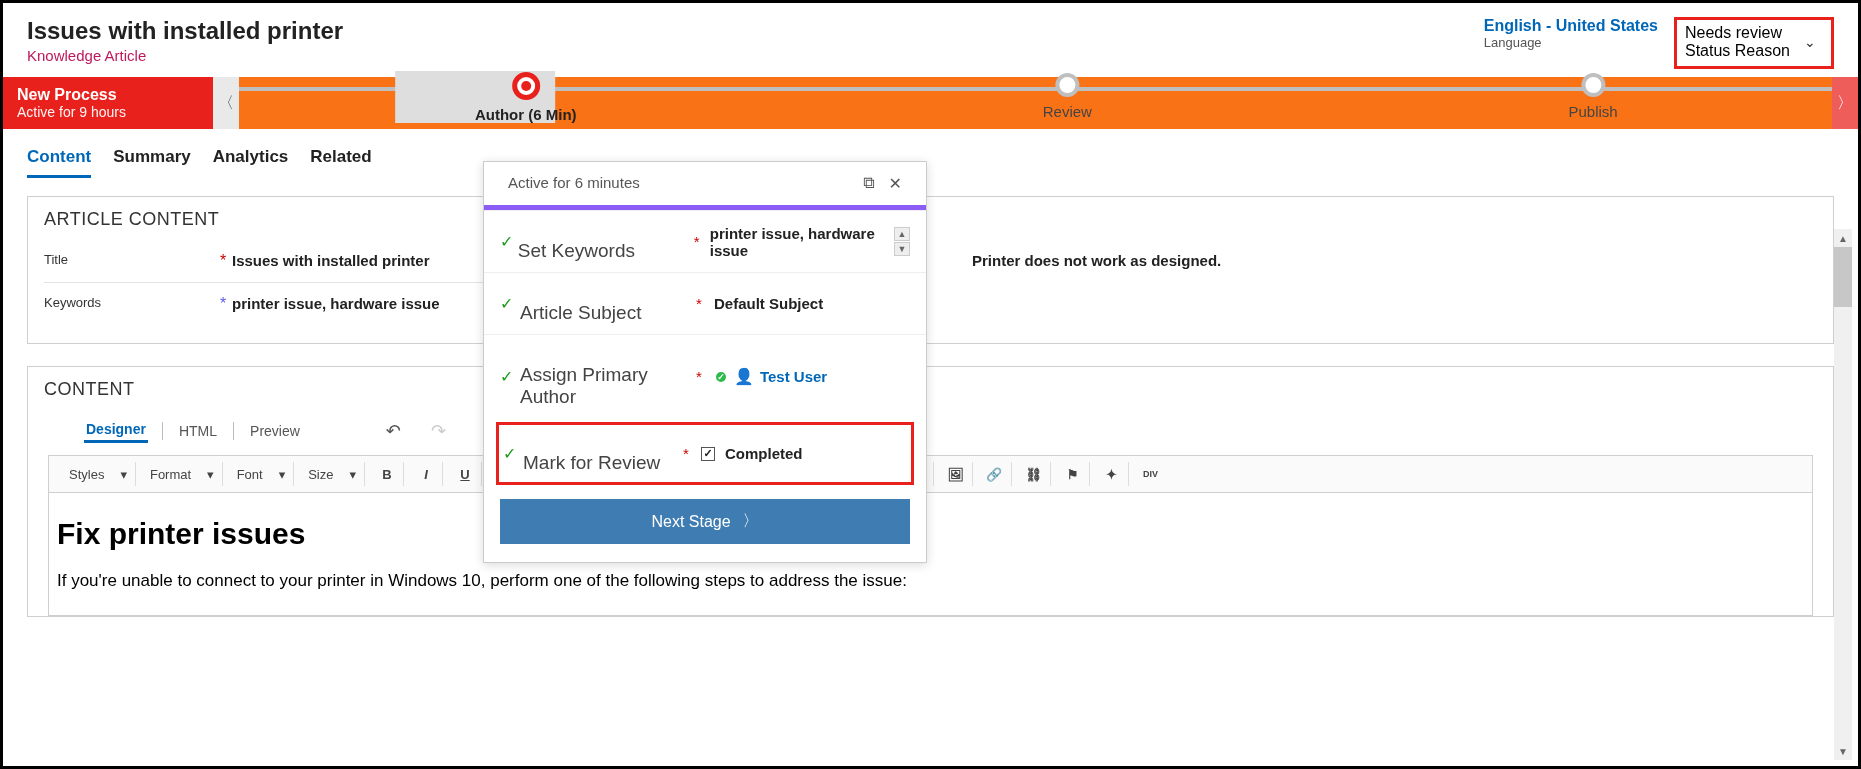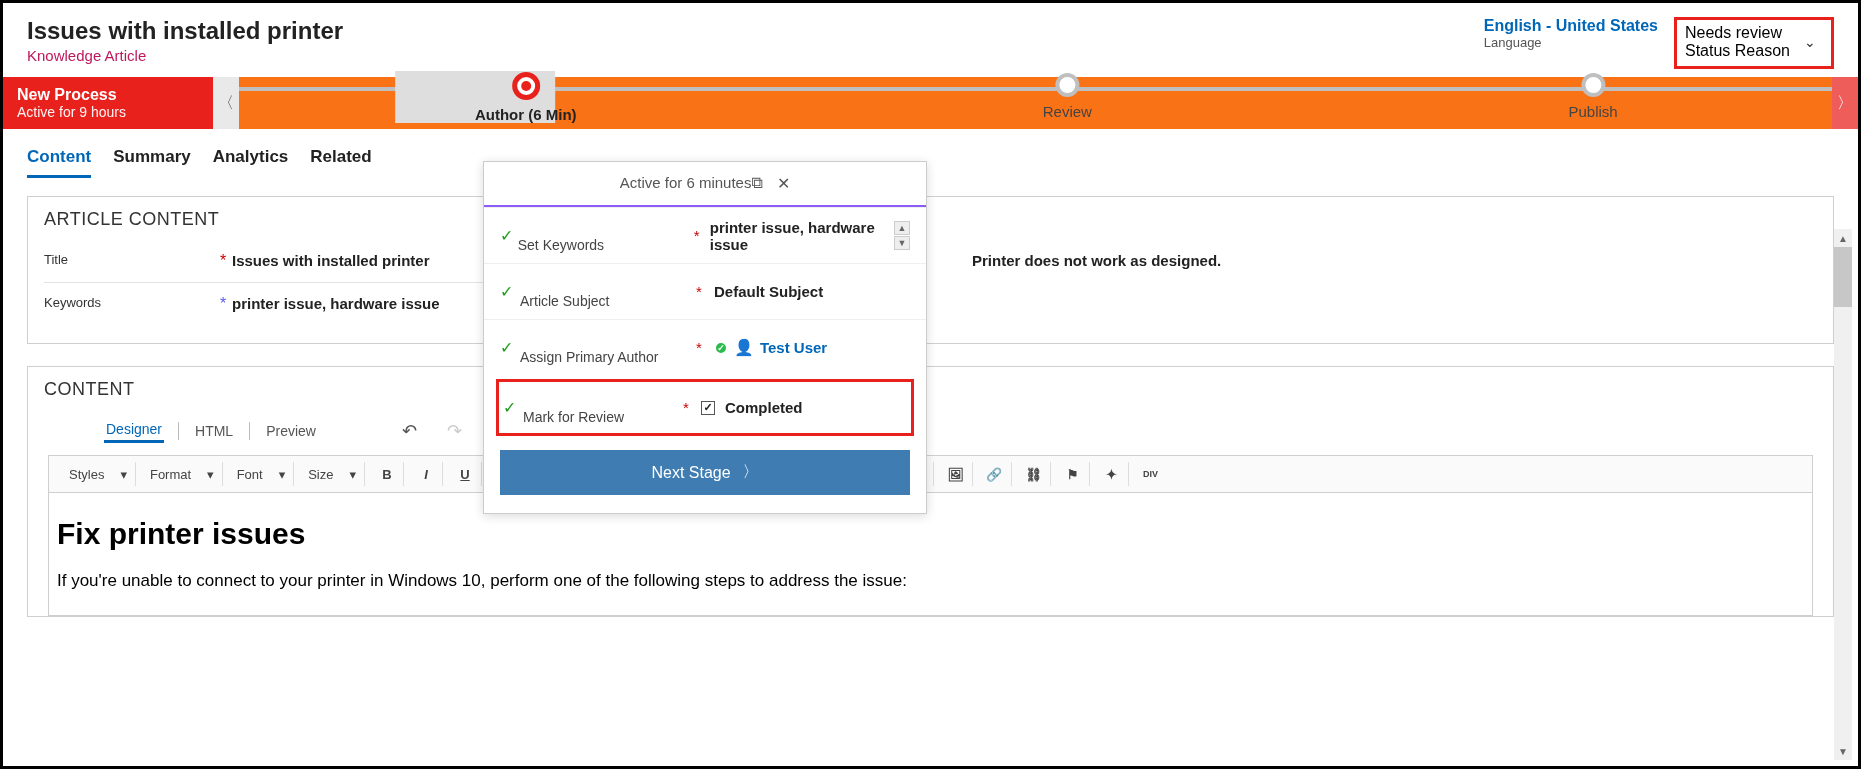--- a/index.html
+++ b/index.html
@@ -49,39 +49,39 @@
 .field .req.lock { color: #5a5af0; }
 .field .fval { font-size: 15px; font-weight: 700; color: #222; }
 .field-col2 { flex: 1; }
 .field-border { border-top:1px solid #e3e3e3; }
 
 
 .content-sec { margin: 22px 24px 0 24px; border:1px solid #cfcfcf; padding: 12px 16px 0 16px;}
 .content-sec .section-title{ margin-bottom:14px;}
 .editor-tabs { display: flex; align-items: center; gap: 14px; padding: 4px 40px 10px 40px;}
 .etab { font-size: 14px; color: #555; padding: 3px 2px; cursor:pointer;}
-.etab.active { color: #0067b8; border-bottom: 3px solid #0067b8; font-weight:400;margin-left:20px;}
+.etab.active { color: #0067b8; border-bottom: 3px solid #0067b8; font-weight:700;}
 .etab-sep { width:1px; height:18px; background:#bbb;}
 .undo-area { margin-left: 70px; display:flex; gap:30px; color:#555; font-size:18px;}
 .editor-toolbar { border:1px solid #cfcfcf; background:#fafafa; margin: 2px 4px 0 4px; padding: 6px 12px; display:flex; align-items:center; gap:6px; font-size:13px; color:#444;}
 .tb-btn { padding: 2px 8px; display:flex; align-items:center; gap:16px; cursor:pointer; border-right:1px solid #ddd; height:24px;}
 .tb-btn:last-child{border-right:none;}
 .tb-ico { width:16px; text-align:center; font-weight:700;}
 .editor-body { border:1px solid #cfcfcf; border-top:none; margin:0 4px; padding: 24px 8px; font-family: "Times New Roman", serif;}
 .editor-body h1 { font-size: 30px; font-weight: 700; margin-bottom: 20px;}
 .editor-body p { font-size: 17px; }
 
 
 .stage-popup { position: absolute; top: 158px; left: 480px; width: 444px; background: #fff; border: 1px solid #ccc; box-shadow: 0 2px 10px rgba(0,0,0,.15); z-index: 100; }
-.stage-popup .pop-head { display: flex; justify-content: center; padding: 12px 16px; border-bottom: 2px solid #8b5cf6; color: #555; font-size: 15px;}
+.stage-popup .pop-head { display: flex; justify-content: space-between; padding: 12px 24px; border-bottom: 5px solid #8b5cf6; color: #555; font-size: 15px;}
 .pop-head .icons { display:flex; gap:14px; color:#555; font-size:16px;}
 .pop-row { display: flex; align-items: center; padding: 10px 16px; border-top: 1px solid #eee; }
 .pop-row:first-of-type{border-top:none;}
 .pop-row .chk { color: #1a9a1a; font-size: 16px; width: 20px; }
-.pop-row .plabel { flex: 0 0 176px; font-size: 14px; color: #444; margin-top: 19px; }
+.pop-row .plabel { flex: 0 0 176px; font-size: 19px; color: #444; margin-top: 19px; }
 .pop-row .preq { color: #c00; width: 18px; font-size:15px;}
 .pop-row .pval { font-size: 15px; font-weight: 700; color: #222; display:flex; align-items:center; gap:6px;}
 .pop-row .pval.link { color: #0067b8; }
 .pop-row .scroll { margin-left: auto; display:flex; flex-direction:column; gap:1px;}
 .pop-row .scroll span{ width:16px;height:14px;background:#eee;border:1px solid #ccc;display:flex;align-items:center;justify-content:center;font-size:9px;color:#666;}
 .pop-row.boxed { border: 3px solid #e8211d; margin: 4px 12px; padding: 8px 4px; }
 .pop-btn { margin: 14px 16px 18px 16px; background: #3e7cb1; color:#fff; text-align:center; padding: 12px 0; font-size: 16px; cursor:pointer; display:flex; align-items:center; justify-content:center; gap:12px;}
 .badge-online{ width:14px;height:14px;border-radius:50%;background:#2bbb4a;border:2px solid #fff;display:inline-flex;align-items:center;justify-content:center;color:#fff;font-size:9px;}
 .person-ico{ color:#0067b8; font-size:16px;}
 .cb { width:14px;height:14px;border:1px solid #555;display:inline-flex;align-items:center;justify-content:center;font-size:11px;margin-right:4px;}

